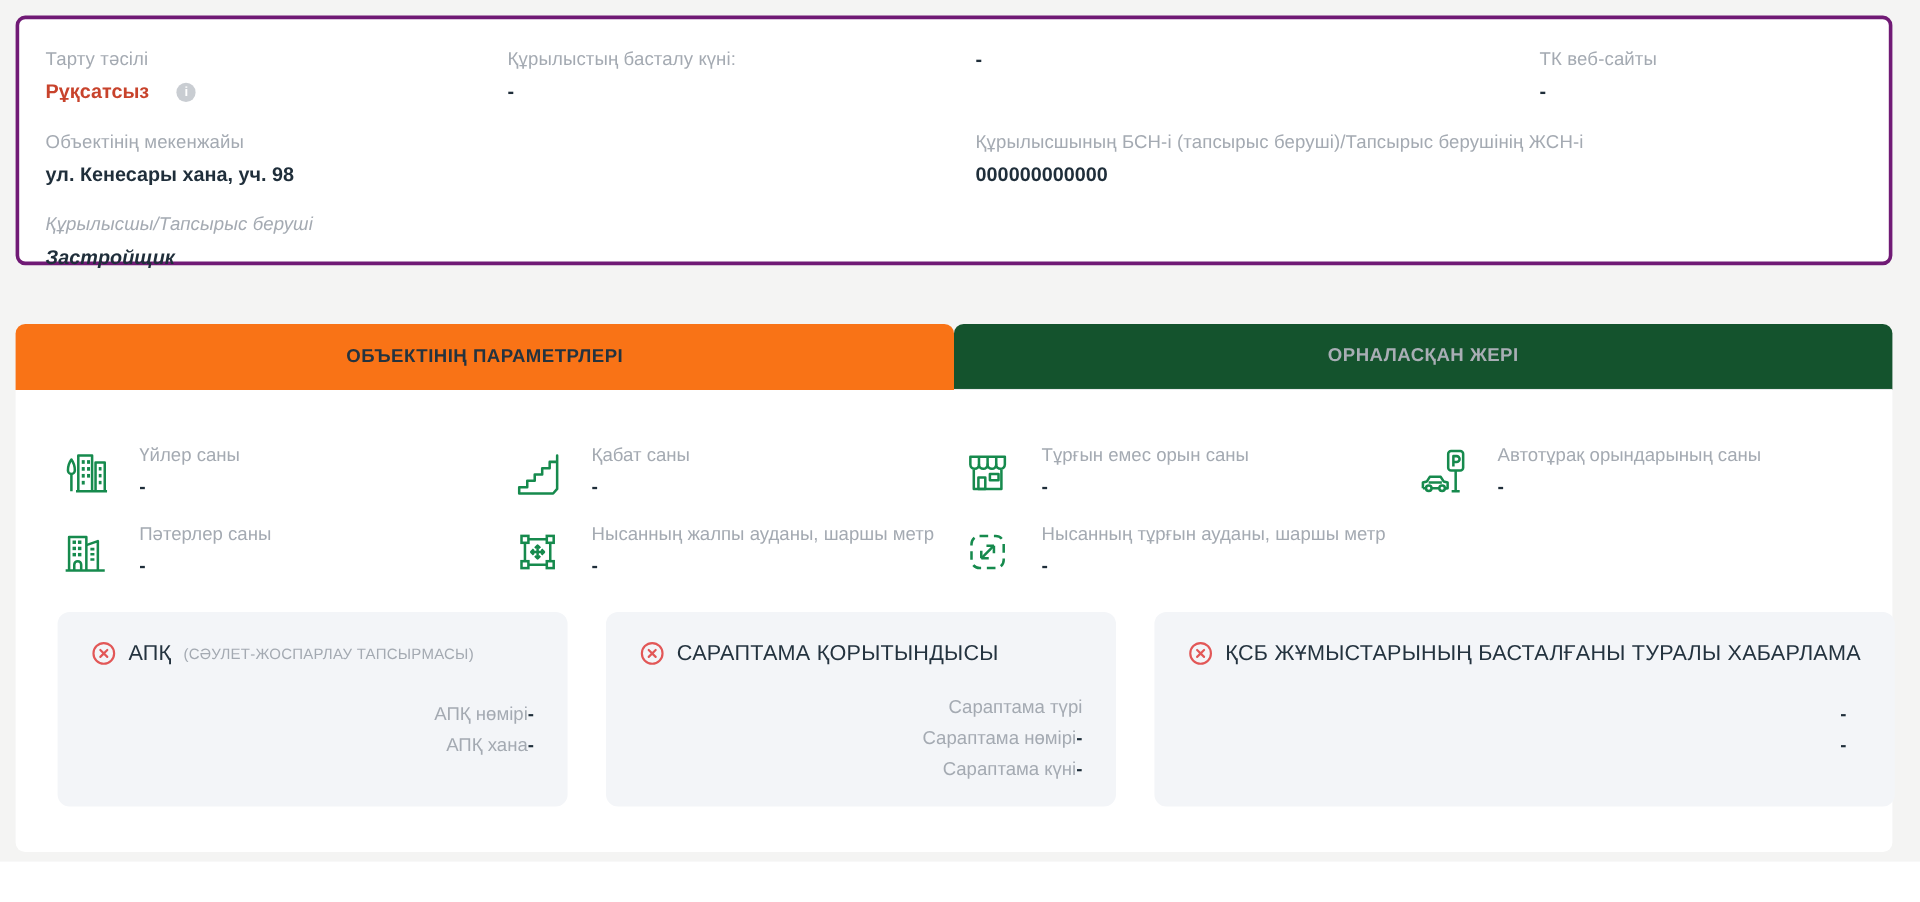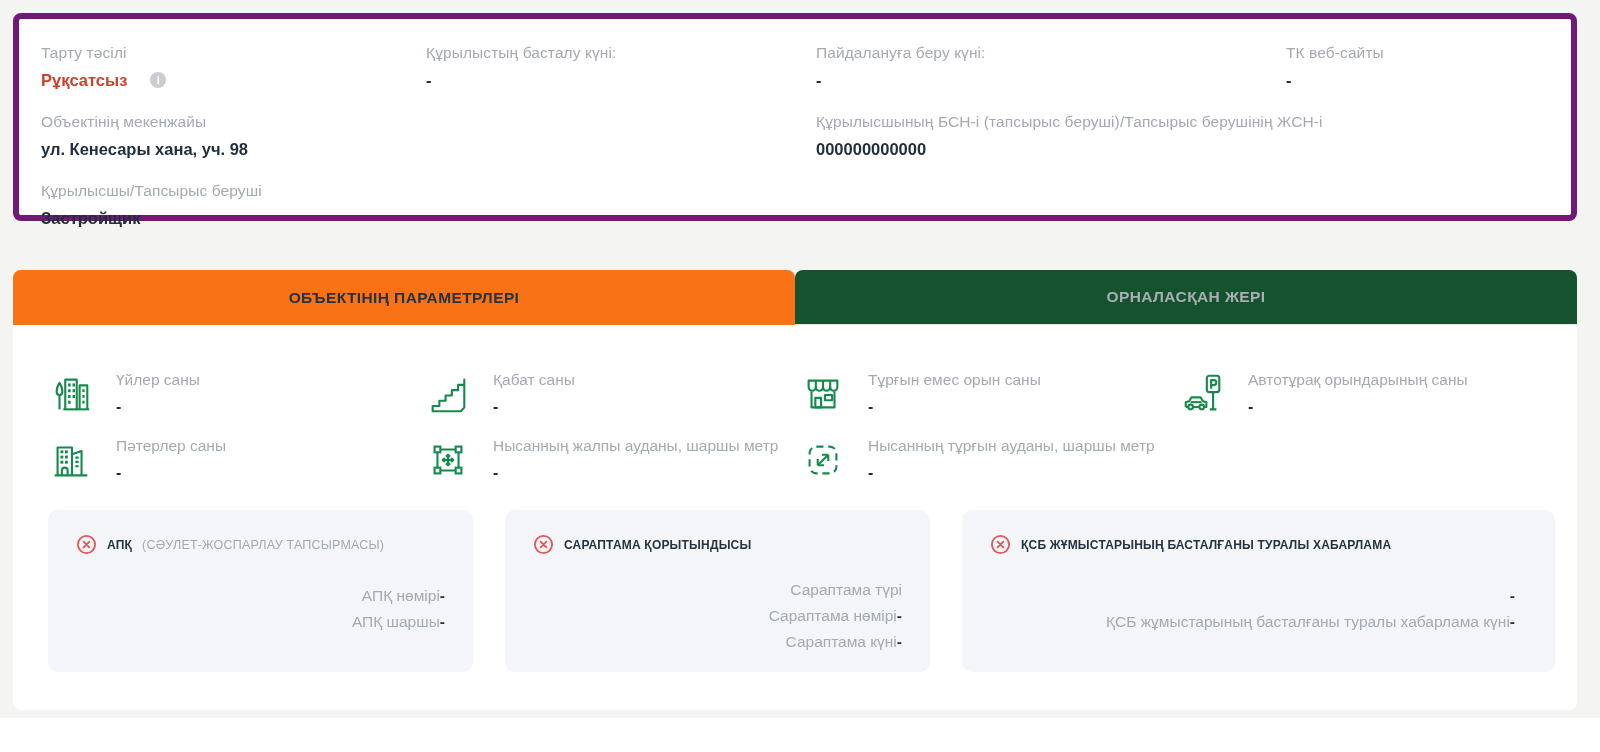--- a/index.html
+++ b/index.html
@@ -12,21 +12,21 @@
   }
   .page-bg {
     width:1600px; height:718px;
     background:#f4f4f3;
     padding-top:13px;
   }
   
   .top-card {
     margin:0 23px 0 13px;
     background:#ffffff;
-    border:6px solid #701a75;
+    border:3px solid #701a75;
     border-radius:8px;
     padding:24px 22px 28px 22px;
     height:208px;
   }
   .top-grid {
     display:grid;
     grid-template-columns:385px 390px 470px 1fr;
     grid-template-rows:auto auto auto;
   }
   .field { margin-bottom:22px; }
@@ -40,21 +40,21 @@
   .f-value.red { color:#c8432c; display:flex; align-items:center; gap:23px; }
   .info-icon {
     display:inline-flex; width:16px; height:16px; border-radius:50%;
     background:#c9cdd2; color:#ffffff; font-size:11px; font-weight:bold;
     align-items:center; justify-content:center; line-height:1;
     cursor:pointer; flex:none;
   }
   .pos-r1c1{grid-column:1;grid-row:1;} .pos-r1c2{grid-column:2;grid-row:1;}
   .pos-r1c3{grid-column:3;grid-row:1;} .pos-r1c4{grid-column:4;grid-row:1;}
   .pos-r2c1{grid-column:1;grid-row:2;} .pos-r2c3{grid-column:3 / span 2;grid-row:2;}
-  .pos-r3c1{grid-column:1;grid-row:3;margin-bottom:0;}
+  .pos-r3c1{grid-column:1;grid-row:3;margin-bottom:0;font-style:italic;}
   
   .tabs {
     display:flex;
     margin:49px 23px 0 13px;
     height:55px;
   }
   .tab {
     flex:1; display:flex; align-items:center; justify-content:center;
     border-radius:8px 8px 0 0;
     font-weight:bold; font-size:15.5px; letter-spacing:.4px;
@@ -94,21 +94,21 @@
   .subcard {
     background:#f3f5f8; border-radius:10px;
     height:162px; padding:24px 28px;
   }
   .subcard.w1 { width:425px; flex:none; }
   .subcard.w2 { flex:1; }
   .sc-head { display:flex; align-items:center; gap:10px; }
   .sc-head svg { width:21px; height:21px; flex:none; }
   .ri { stroke:#e25757; stroke-width:1.8; fill:none; stroke-linecap:round; }
   .sc-title {
-    font-weight:bold; font-size:12px; color:#24333f; letter-spacing:.2px;
+    font-weight:normal; font-size:18px; color:#24333f; letter-spacing:.2px;
     white-space:nowrap;
   }
   .sc-sub { color:#a4aab2; font-size:12.5px; letter-spacing:.2px; white-space:nowrap; }
   .sc-rows { margin-top:28px; }
   .sc-rows.tight { margin-top:22px; }
   .sc-row {
     display:flex; justify-content:flex-end; align-items:baseline;
     line-height:26px; font-size:15.5px;
   }
   .sc-row .lbl { color:#a4aab2; }
@@ -127,21 +127,20 @@
         <div class="f-value red">
           <span>Рұқсатсыз</span>
           <span class="info-icon">i</span>
         </div>
       </div>
       <div class="field pos-r1c2">
         <div class="f-label">Құрылыстың басталу күні:</div>
         <div class="f-value">-</div>
       </div>
       <div class="field pos-r1c3">
-        <div class="f-label">Пайдалануға беру күні:</div>
         <div class="f-value">-</div>
       </div>
       <div class="field pos-r1c4">
         <div class="f-label">ТК веб-сайты</div>
         <div class="f-value">-</div>
       </div>
       <div class="field pos-r2c1">
         <div class="f-label">Объектінің мекенжайы</div>
         <div class="f-value">ул. Кенесары хана, уч. 98</div>
       </div>
@@ -289,21 +288,21 @@
           </svg>
           <span class="sc-title">АПҚ</span>
           <span class="sc-sub">(СӘУЛЕТ-ЖОСПАРЛАУ ТАПСЫРМАСЫ)</span>
         </div>
         <div class="sc-rows">
           <div class="sc-row">
             <span class="lbl">АПҚ нөмірі</span>
             <span class="val">-</span>
           </div>
           <div class="sc-row">
-            <span class="lbl">АПҚ шаршы</span>
+            <span class="lbl">АПҚ хана</span>
             <span class="val">-</span>
           </div>
         </div>
       </div>
 
       <div class="subcard w1">
         <div class="sc-head">
           <svg viewBox="0 0 21 21">
             <circle class="ri" cx="10.5" cy="10.5" r="8.6"></circle>
             <path class="ri" d="M7.6 7.6l5.8 5.8M13.4 7.6l-5.8 5.8"></path>
@@ -332,21 +331,20 @@
             <circle class="ri" cx="10.5" cy="10.5" r="8.6"></circle>
             <path class="ri" d="M7.6 7.6l5.8 5.8M13.4 7.6l-5.8 5.8"></path>
           </svg>
           <span class="sc-title">ҚСБ ЖҰМЫСТАРЫНЫҢ БАСТАЛҒАНЫ ТУРАЛЫ ХАБАРЛАМА</span>
         </div>
         <div class="sc-rows">
           <div class="sc-row">
             <span class="val">-</span>
           </div>
           <div class="sc-row">
-            <span class="lbl">ҚСБ жұмыстарының басталғаны туралы хабарлама күні</span>
             <span class="val">-</span>
           </div>
         </div>
       </div>
 
     </div>
   </div>
 </div>
 
 </body></html>

